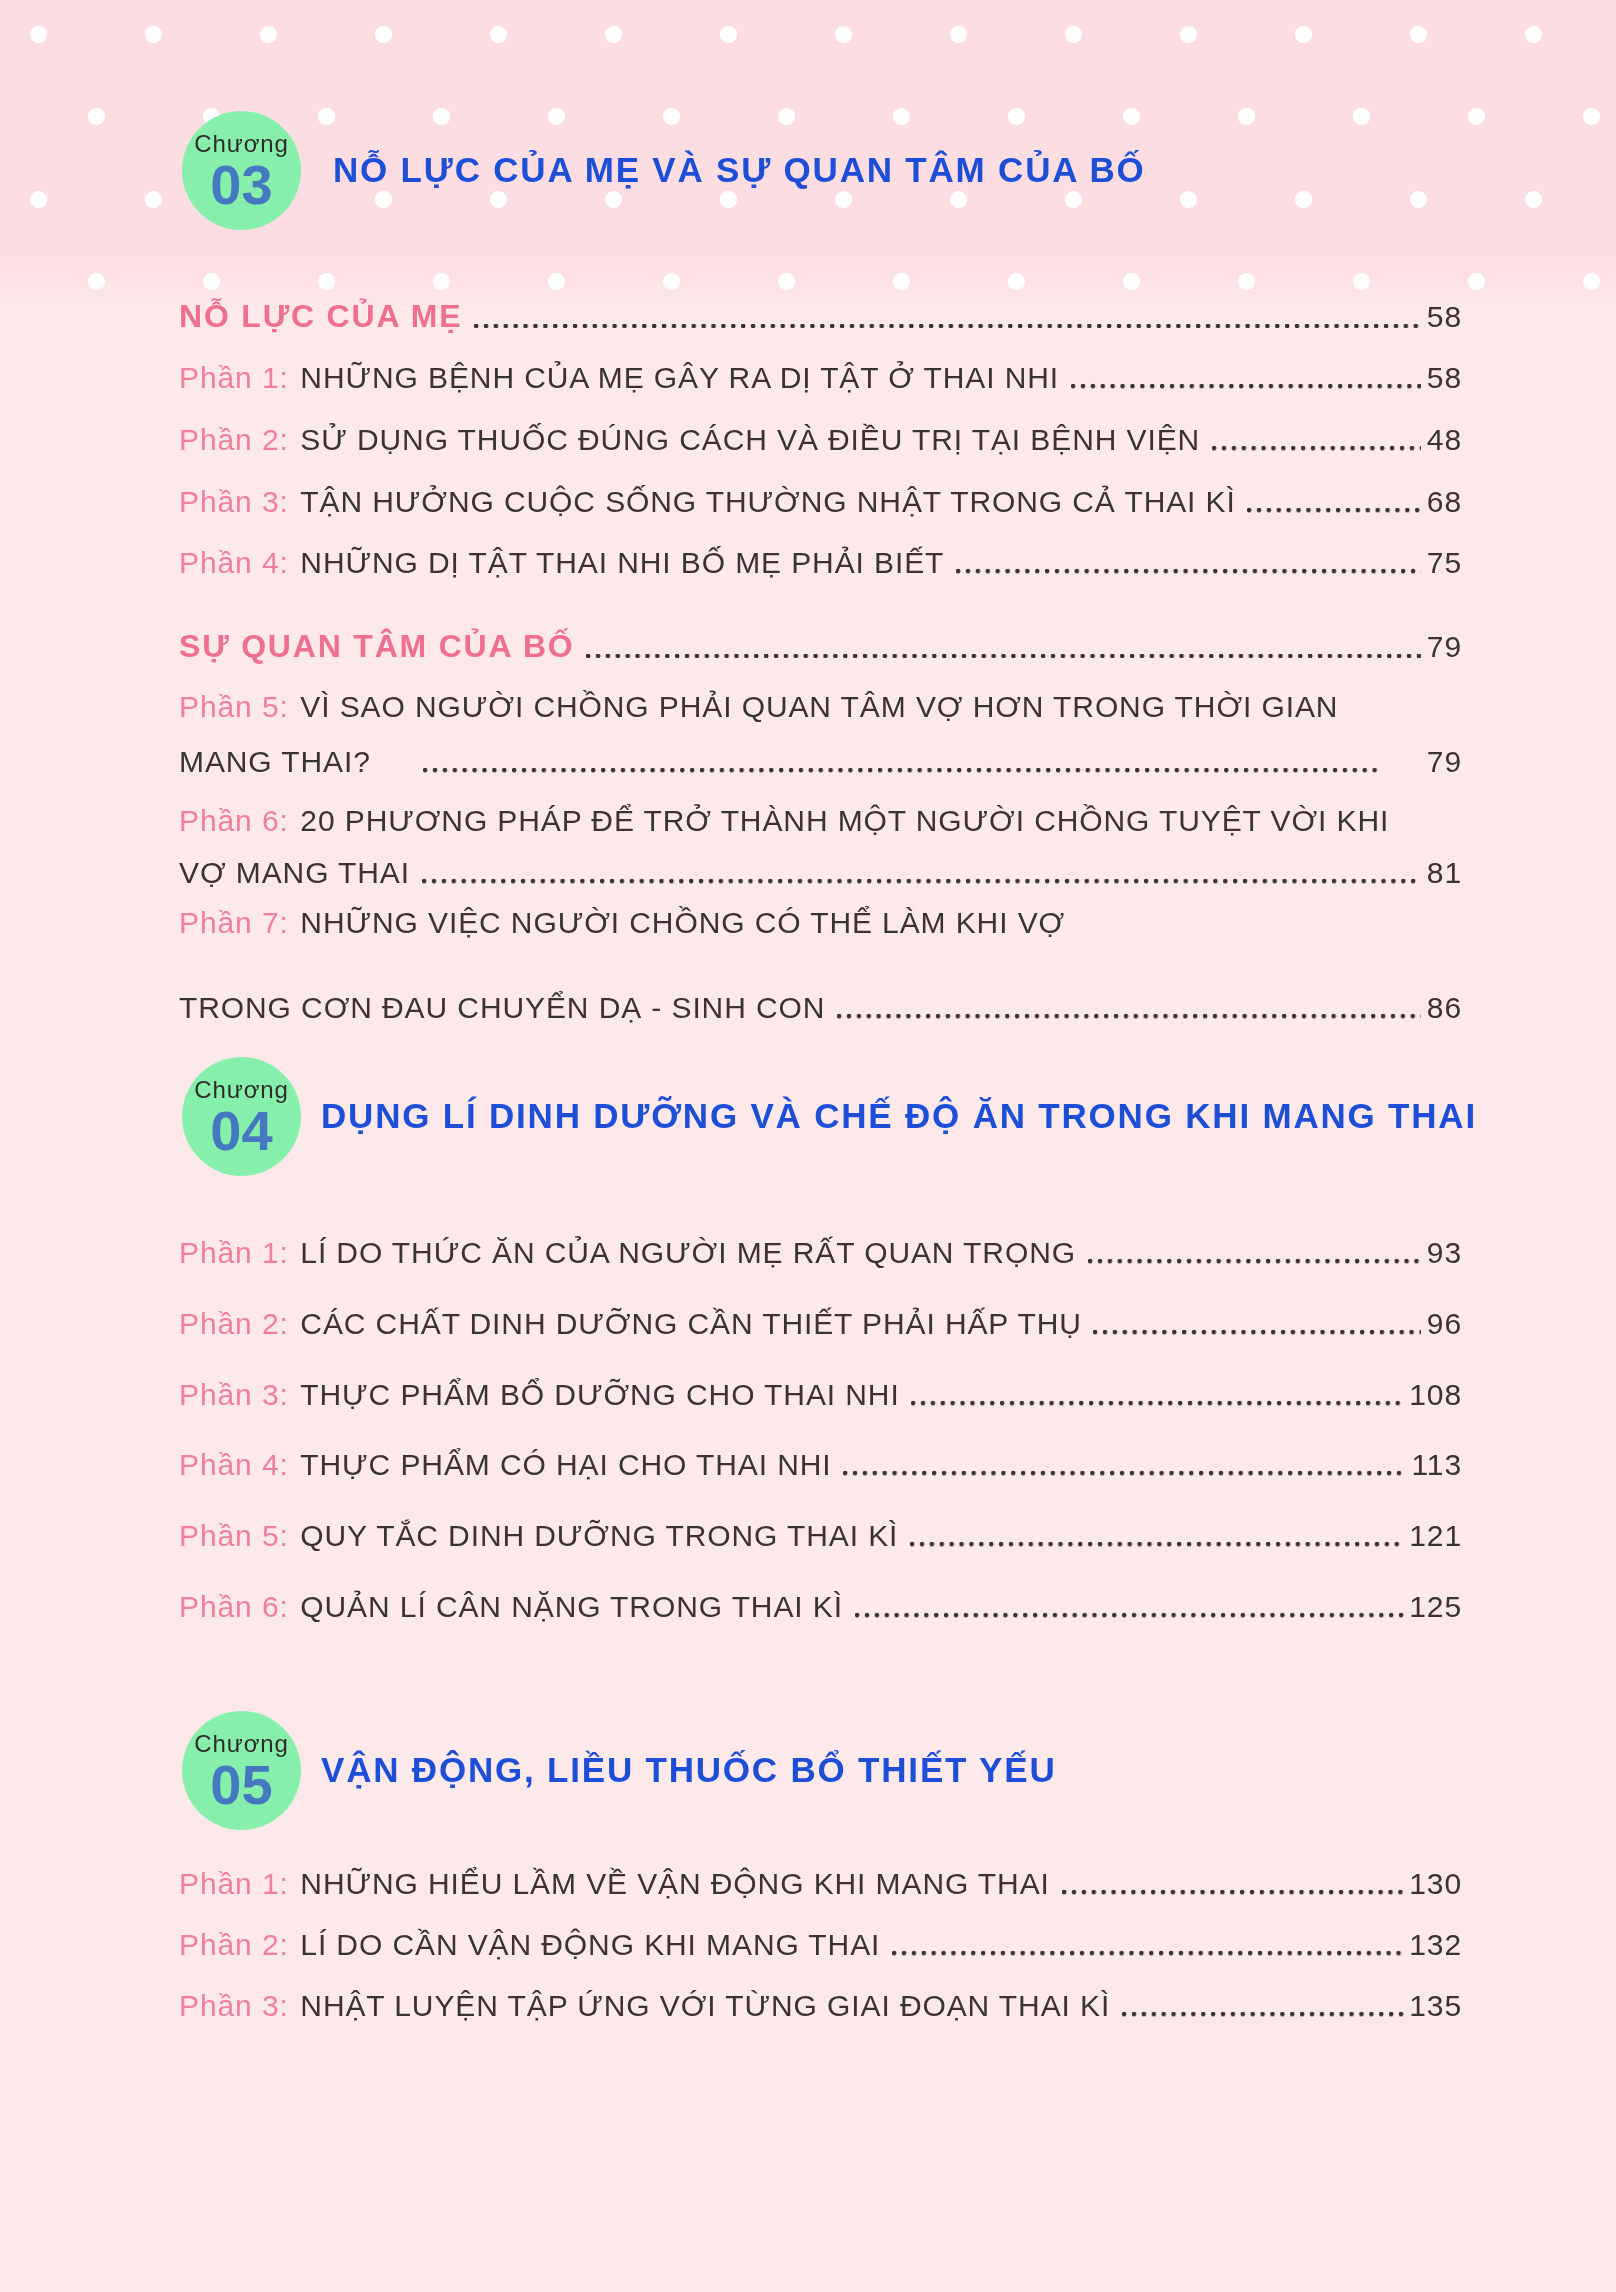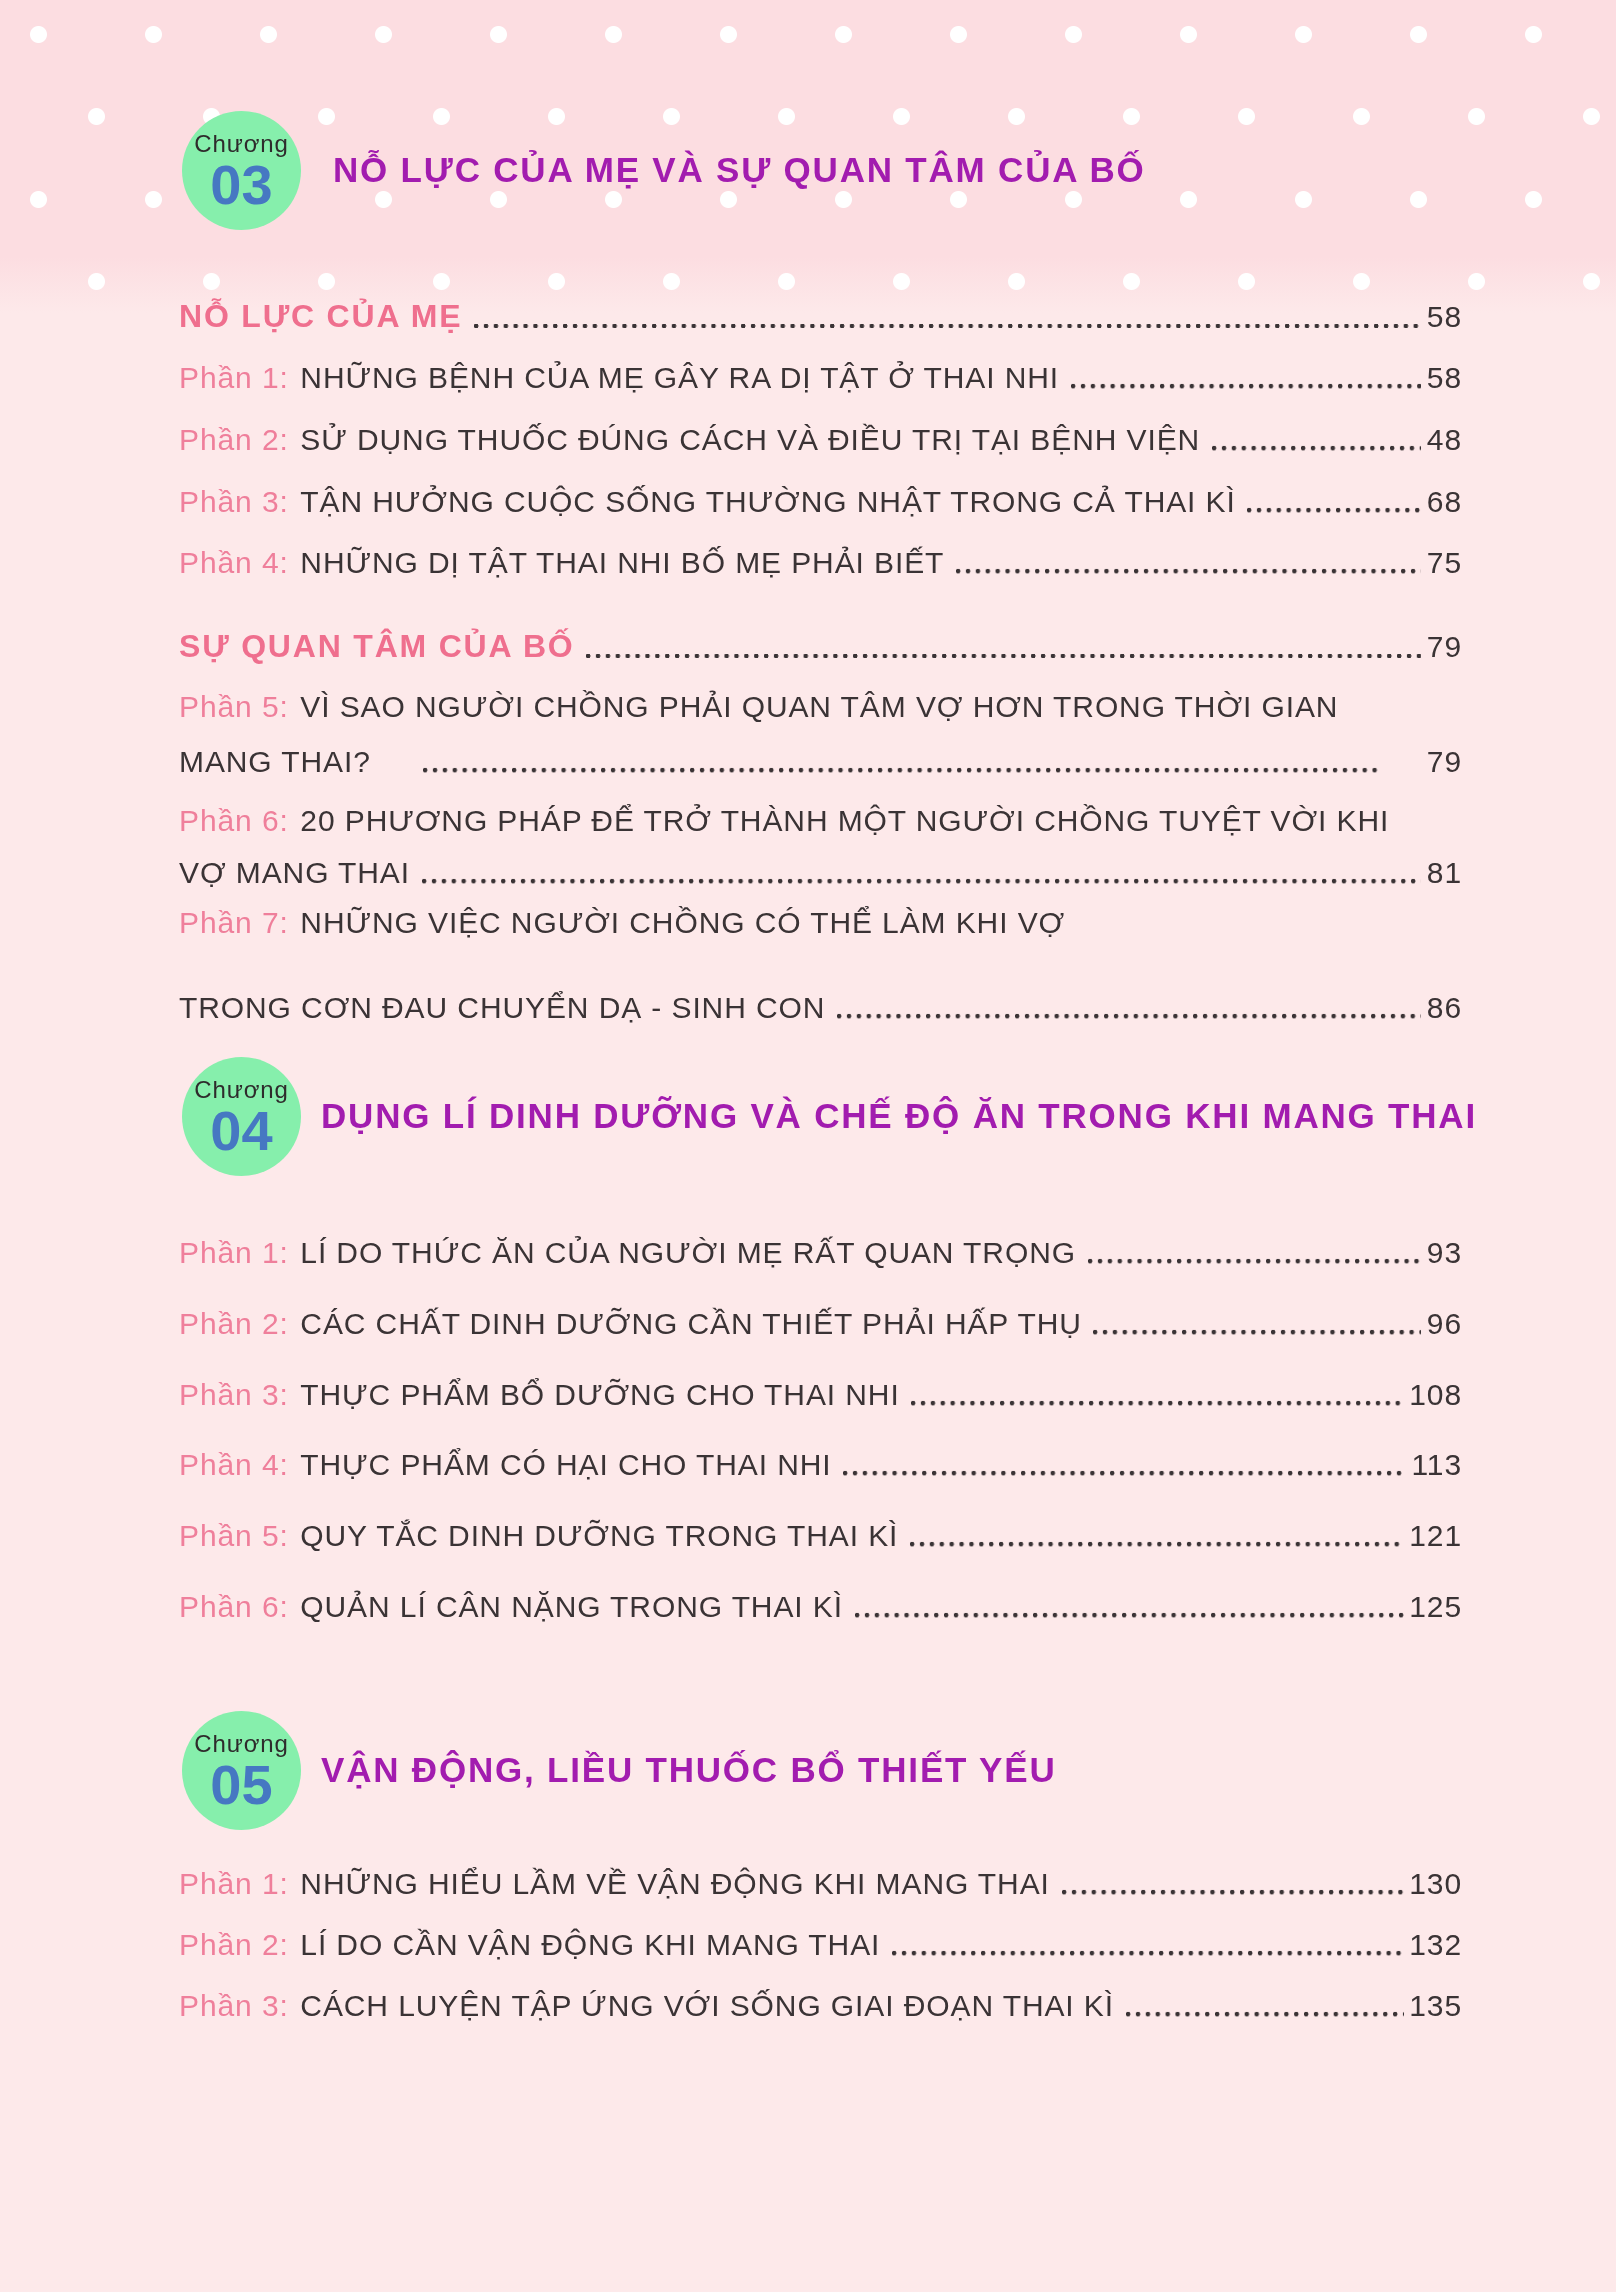--- a/index.html
+++ b/index.html
@@ -25,21 +25,21 @@
   .badge{
     position:absolute;left:182px;width:119px;height:119px;border-radius:50%;
     background:#86efac;
     display:flex;flex-direction:column;align-items:center;justify-content:center;
     z-index:3;
   }
   .badge-label{font-size:24px;color:#2e2b2c;letter-spacing:0.9px;margin-bottom:0px;font-weight:400;}
   .badge-number{font-size:56px;font-weight:bold;color:#4678c2;line-height:0.95;}
   .chapter-title{
     position:absolute;z-index:3;
-    font-size:35px;font-weight:bold;color:#a21caf;letter-spacing:1.8px;
+    font-size:35px;font-weight:bold;color:#1d4ed8;letter-spacing:1.8px;
     white-space:nowrap;
   }
   .row{
     position:absolute;left:179px;right:155px;
     display:flex;align-items:baseline;
     font-size:30px;line-height:1.2;letter-spacing:0.9px;
     white-space:nowrap;z-index:2;
   }
   .section-title{
     font-size:32px;font-weight:600;color:#ef6f8e;letter-spacing:1.8px;
@@ -201,19 +201,19 @@
 
   <div class="row" style="top:1927px;">
     <span class="part-label">Phần 2:</span>
     <span class="part-text">LÍ DO CẦN VẬN ĐỘNG KHI MANG THAI</span>
     <span class="leader"></span>
     <span class="page-number">132</span>
   </div>
 
   <div class="row" style="top:1988px;">
     <span class="part-label">Phần 3:</span>
-    <span class="part-text">CÁCH LUYỆN TẬP ỨNG VỚI SỐNG GIAI ĐOẠN THAI KÌ</span>
+    <span class="part-text">NHẬT LUYỆN TẬP ỨNG VỚI TỪNG GIAI ĐOẠN THAI KÌ</span>
     <span class="leader"></span>
     <span class="page-number">135</span>
   </div>
 
 </div>
 
 
 </body></html>

